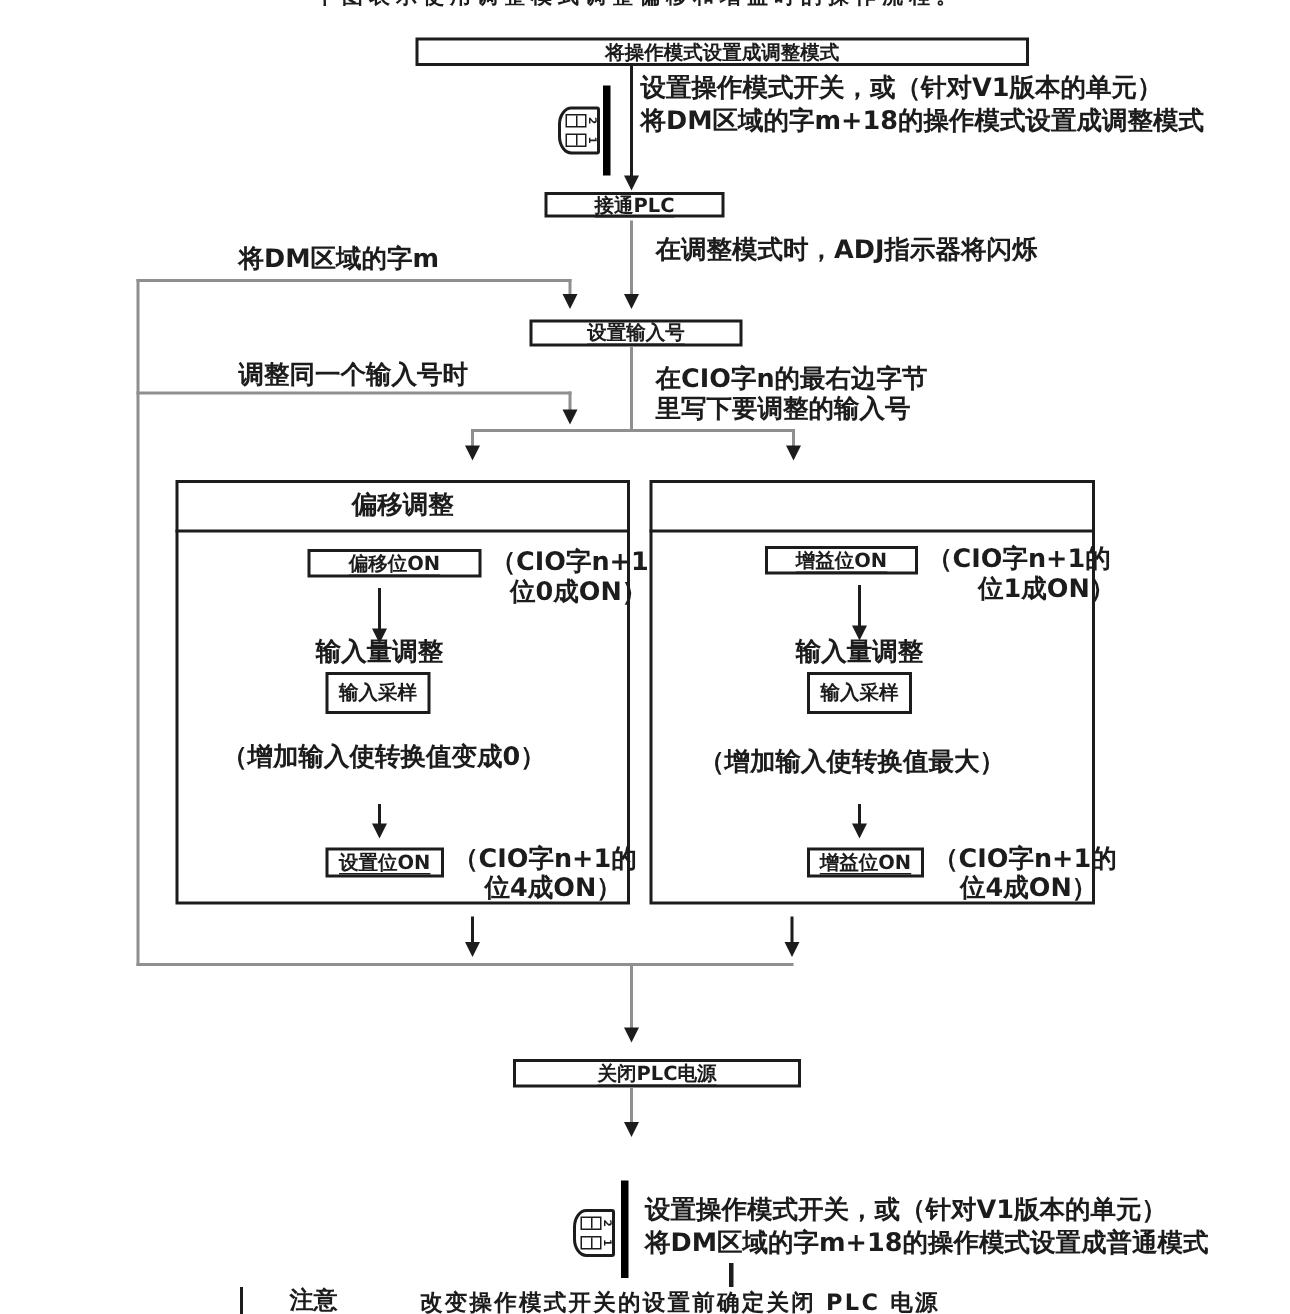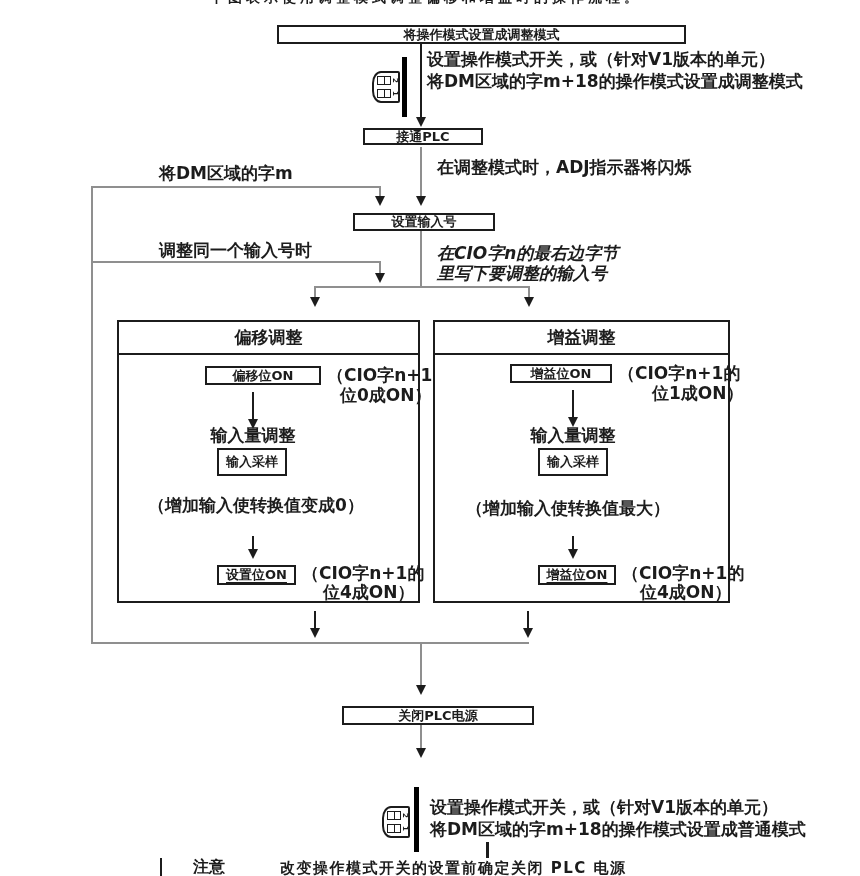--- a/index.html
+++ b/index.html
@@ -106,21 +106,21 @@
   <div class="hline" style="left:91px;top:261px;width:290px;"></div>
   <div class="vline" style="left:379px;top:261px;height:13px;"></div>
   <div class="ah" style="left:375px;top:273px;"></div>
 
   <div class="vline" style="left:91px;top:186px;height:458px;"></div>
 
   <div class="box" style="left:353px;top:213px;width:142px;height:18px;">
     <span class="ul">设置输入号</span>
   </div>
   <div class="vline" style="left:420px;top:231px;height:56px;"></div>
-  <div class="txt" style="left:437px;top:243px;font-style:italic;">
+  <div class="txt" style="left:437px;top:243px;">
     <div>在CIO字n的最右边字节</div>
     <div>里写下要调整的输入号</div>
   </div>
 
   <div class="hline" style="left:314px;top:286px;width:216px;"></div>
   <div class="vline" style="left:314px;top:286px;height:13px;"></div>
   <div class="ah" style="left:310px;top:297px;"></div>
   <div class="vline" style="left:528px;top:286px;height:13px;"></div>
   <div class="ah" style="left:524px;top:297px;"></div>
 
@@ -147,21 +147,20 @@
   <div class="vline black" style="left:252px;top:536px;height:14px;"></div>
   <div class="ah" style="left:248px;top:549px;"></div>
 
   <div class="box" style="left:217px;top:565px;width:79px;height:20px;">
     <span class="ul">设置位ON</span>
   </div>
   <div class="txt" style="left:302px;top:563px;">（CIO字n+1的</div>
   <div class="txt" style="left:323px;top:582px;">位4成ON）</div>
 
   <div class="box" style="left:433px;top:320px;width:297px;height:283px;"></div>
-  <div class="txt" style="left:433px;top:327px;width:297px;text-align:center;">增益调整</div>
   <div class="divider" style="left:433px;top:353px;width:297px;"></div>
 
   <div class="box" style="left:510px;top:364px;width:102px;height:19px;">
     <span class="ul">增益位ON</span>
   </div>
   <div class="txt" style="left:618px;top:363px;">（CIO字n+1的</div>
   <div class="txt" style="left:652px;top:383px;">位1成ON）</div>
 
   <div class="vline black" style="left:572px;top:390px;height:28px;"></div>
   <div class="ah" style="left:568px;top:417px;"></div>

